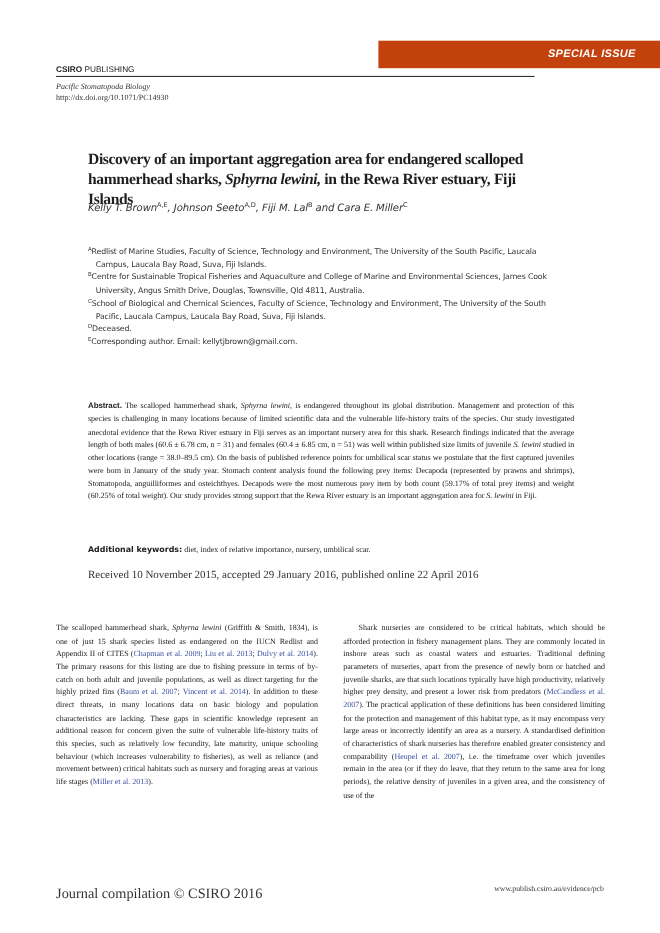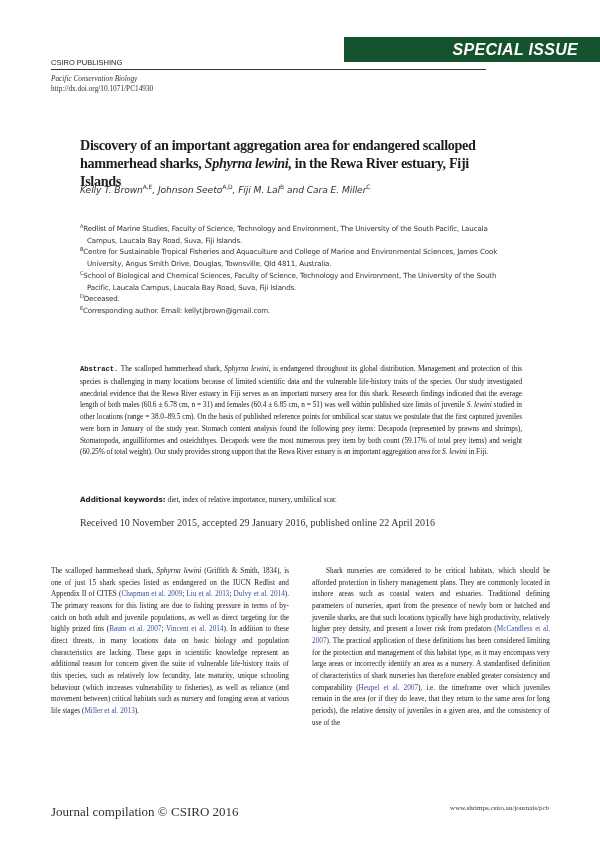--- a/index.html
+++ b/index.html
@@ -1,30 +1,30 @@
 <!DOCTYPE html>
 <html><head>
 <meta charset="utf-8">
 <style>
   html, body { margin: 0; padding: 0; background: #ffffff; }
   body { width: 600px; height: 848px; position: relative; overflow: hidden; color: #1a1a1a; }
 
   .special-issue {
     position: absolute; left: 344px; top: 37px; width: 165px; height: 25px;
-    background: #14532d; color: #ffffff;
+    background: #c2410c; color: #ffffff;
     font-family: "Liberation Sans", sans-serif; font-weight: bold; font-style: italic;
-    font-size: 16px; letter-spacing: 0.3px;
+    font-size: 10px; letter-spacing: 0.3px;
     display: flex; align-items: center; justify-content: flex-end; padding-right: 22px; box-sizing: border-box;
     width: 256px;
   }
   .publisher {
     position: absolute; left: 51px; top: 58px;
     font-family: "Liberation Sans", sans-serif; font-size: 7.5px; color: #222;
   }
-  .publisher b { font-weight: normal; }
+  .publisher b { font-weight: bold; }
   .header-rule { position: absolute; left: 51px; top: 69px; width: 435px; height: 1px; background: #333; }
   .journal-name { position: absolute; left: 51px; top: 74px; font-family: "Liberation Serif", serif; font-style: italic; font-size: 7.3px; color: #333; }
   .doi { position: absolute; left: 51px; top: 84px; font-family: "Liberation Serif", serif; font-size: 7.3px; color: #333; }
 
   .title {
     position: absolute; left: 80px; top: 136px; width: 400px;
     font-family: Liberation Serif, serif; font-weight: bold; font-size: 14.2px; line-height: 18px; color: #1e1e1e;
     letter-spacing: -0.35px;
   }
   .title i { font-style: italic; }
@@ -40,21 +40,21 @@
     font-family: "DejaVu Sans", sans-serif; font-size: 7.1px; line-height: 11.7px; color: #333; letter-spacing: -0.15px;
   }
   .affil { padding-left: 7px; text-indent: -7px; }
   .affil sup { font-size: 5px; vertical-align: 3px; line-height: 0; }
 
   .abstract {
     position: absolute; left: 80px; top: 363px; width: 442px;
     font-family: "Liberation Serif", serif; font-size: 7.35px; line-height: 11.75px; color: #222;
     text-align: justify; letter-spacing: -0.05px;
   }
-  .abstract b { font-weight: bold; font-family: Liberation Mono, monospace; font-size: 7.2px; }
+  .abstract b { font-weight: bold; font-family: Liberation Sans, sans-serif; font-size: 7.2px; }
   .keywords {
     position: absolute; left: 80px; top: 495px; width: 442px;
     font-family: "Liberation Serif", serif; font-size: 7.35px; color: #222;
   }
   .keywords b { font-family: "DejaVu Sans", sans-serif; font-weight: bold; font-size: 7.2px; }
   .dates {
     position: absolute; left: 80px; top: 517px;
     font-family: "Liberation Serif", serif; font-size: 10px; color: #333;
   }
 
@@ -66,21 +66,21 @@
   .cite { color: #3a4fa0; }
   .footer-left { position: absolute; left: 51px; top: 804px; font-family: Liberation Serif, serif; font-size: 13px; color: #333; }
   .footer-right { position: absolute; right: 51px; top: 804px; font-family: "Liberation Serif", serif; font-size: 7px; color: #333; }
 </style>
 </head>
 <body>
 
 <div class="special-issue">SPECIAL ISSUE</div>
 <div class="publisher"><b>CSIRO</b><span> PUBLISHING</span></div>
 <div class="header-rule"></div>
-<div class="journal-name">Pacific Conservation Biology</div>
+<div class="journal-name">Pacific Stomatopoda Biology</div>
 <div class="doi">http://dx.doi.org/10.1071/PC14930</div>
 
 <div class="title"><span>Discovery of an important aggregation area for endangered scalloped hammerhead sharks, </span><i>Sphyrna lewini,</i><span> in the Rewa River estuary, Fiji Islands</span></div>
 
 <div class="authors">
   <span><span>Kelly T. Brown</span><sup>A,E</sup><span>, </span></span><span><span>Johnson Seeto</span><sup>A,D</sup><span>, </span></span><span><span>Fiji M. Lal</span><sup>B</sup><span> and </span></span><span><span>Cara E. Miller</span><sup>C</sup></span>
 </div>
 
 <div class="affils">
   <div class="affil"><sup>A</sup><span>Redlist of Marine Studies, Faculty of Science, Technology and Environment, The University of the South Pacific, Laucala Campus, Laucala Bay Road, Suva, Fiji Islands.</span></div>
@@ -98,13 +98,13 @@
 
 <div class="col col-left">
   <div><span>The scalloped hammerhead shark, </span><i>Sphyrna lewini</i><span> (Griffith &amp; Smith, 1834), is one of just 15 shark species listed as endangered on the IUCN Redlist and Appendix II of CITES (</span><span class="cite">Chapman et al. 2009</span><span>; </span><span class="cite">Liu et al. 2013</span><span>; </span><span class="cite">Dulvy et al. 2014</span><span>). The primary reasons for this listing are due to fishing pressure in terms of by-catch on both adult and juvenile populations, as well as direct targeting for the highly prized fins (</span><span class="cite">Baum et al. 2007</span><span>; </span><span class="cite">Vincent et al. 2014</span><span>). In addition to these direct threats, in many locations data on basic biology and population characteristics are lacking. These gaps in scientific knowledge represent an additional reason for concern given the suite of vulnerable life-history traits of this species, such as relatively low fecundity, late maturity, unique schooling behaviour (which increases vulnerability to fisheries), as well as reliance (and movement between) critical habitats such as nursery and foraging areas at various life stages (</span><span class="cite">Miller et al. 2013</span><span>).</span></div>
 </div>
 
 <div class="col col-right">
   <div class="indent"><span>Shark nurseries are considered to be critical habitats, which should be afforded protection in fishery management plans. They are commonly located in inshore areas such as coastal waters and estuaries. Traditional defining parameters of nurseries, apart from the presence of newly born or hatched and juvenile sharks, are that such locations typically have high productivity, relatively higher prey density, and present a lower risk from predators (</span><span class="cite">McCandless et al. 2007</span><span>). The practical application of these definitions has been considered limiting for the protection and management of this habitat type, as it may encompass very large areas or incorrectly identify an area as a nursery. A standardised definition of characteristics of shark nurseries has therefore enabled greater consistency and comparability (</span><span class="cite">Heupel et al. 2007</span><span>), i.e. the timeframe over which juveniles remain in the area (or if they do leave, that they return to the same area for long periods), the relative density of juveniles in a given area, and the consistency of use of the</span></div>
 </div>
 
 <div class="footer-left">Journal compilation © CSIRO 2016</div>
-<div class="footer-right">www.shrimps.csiro.au/journals/pcb</div>
+<div class="footer-right">www.publish.csiro.au/evidence/pcb</div>
 
 </body></html>

